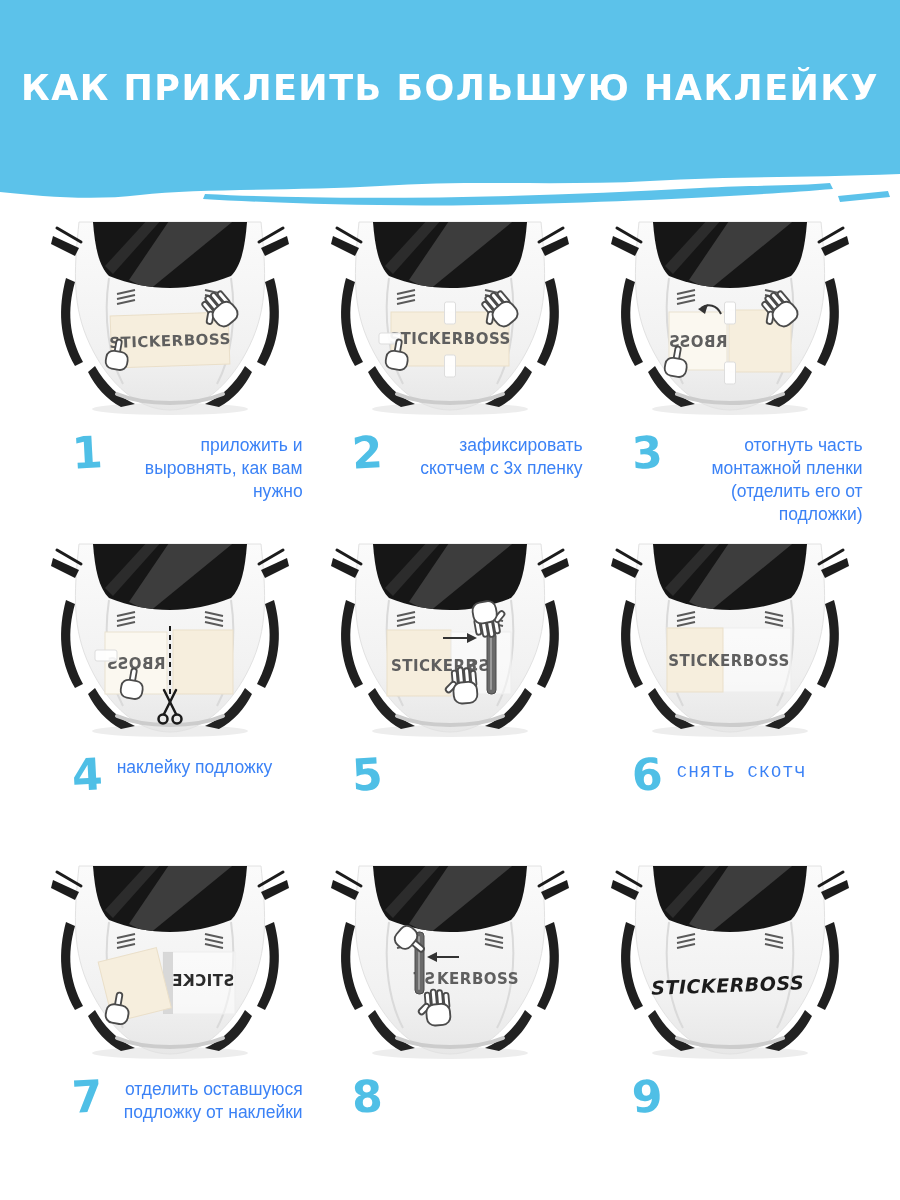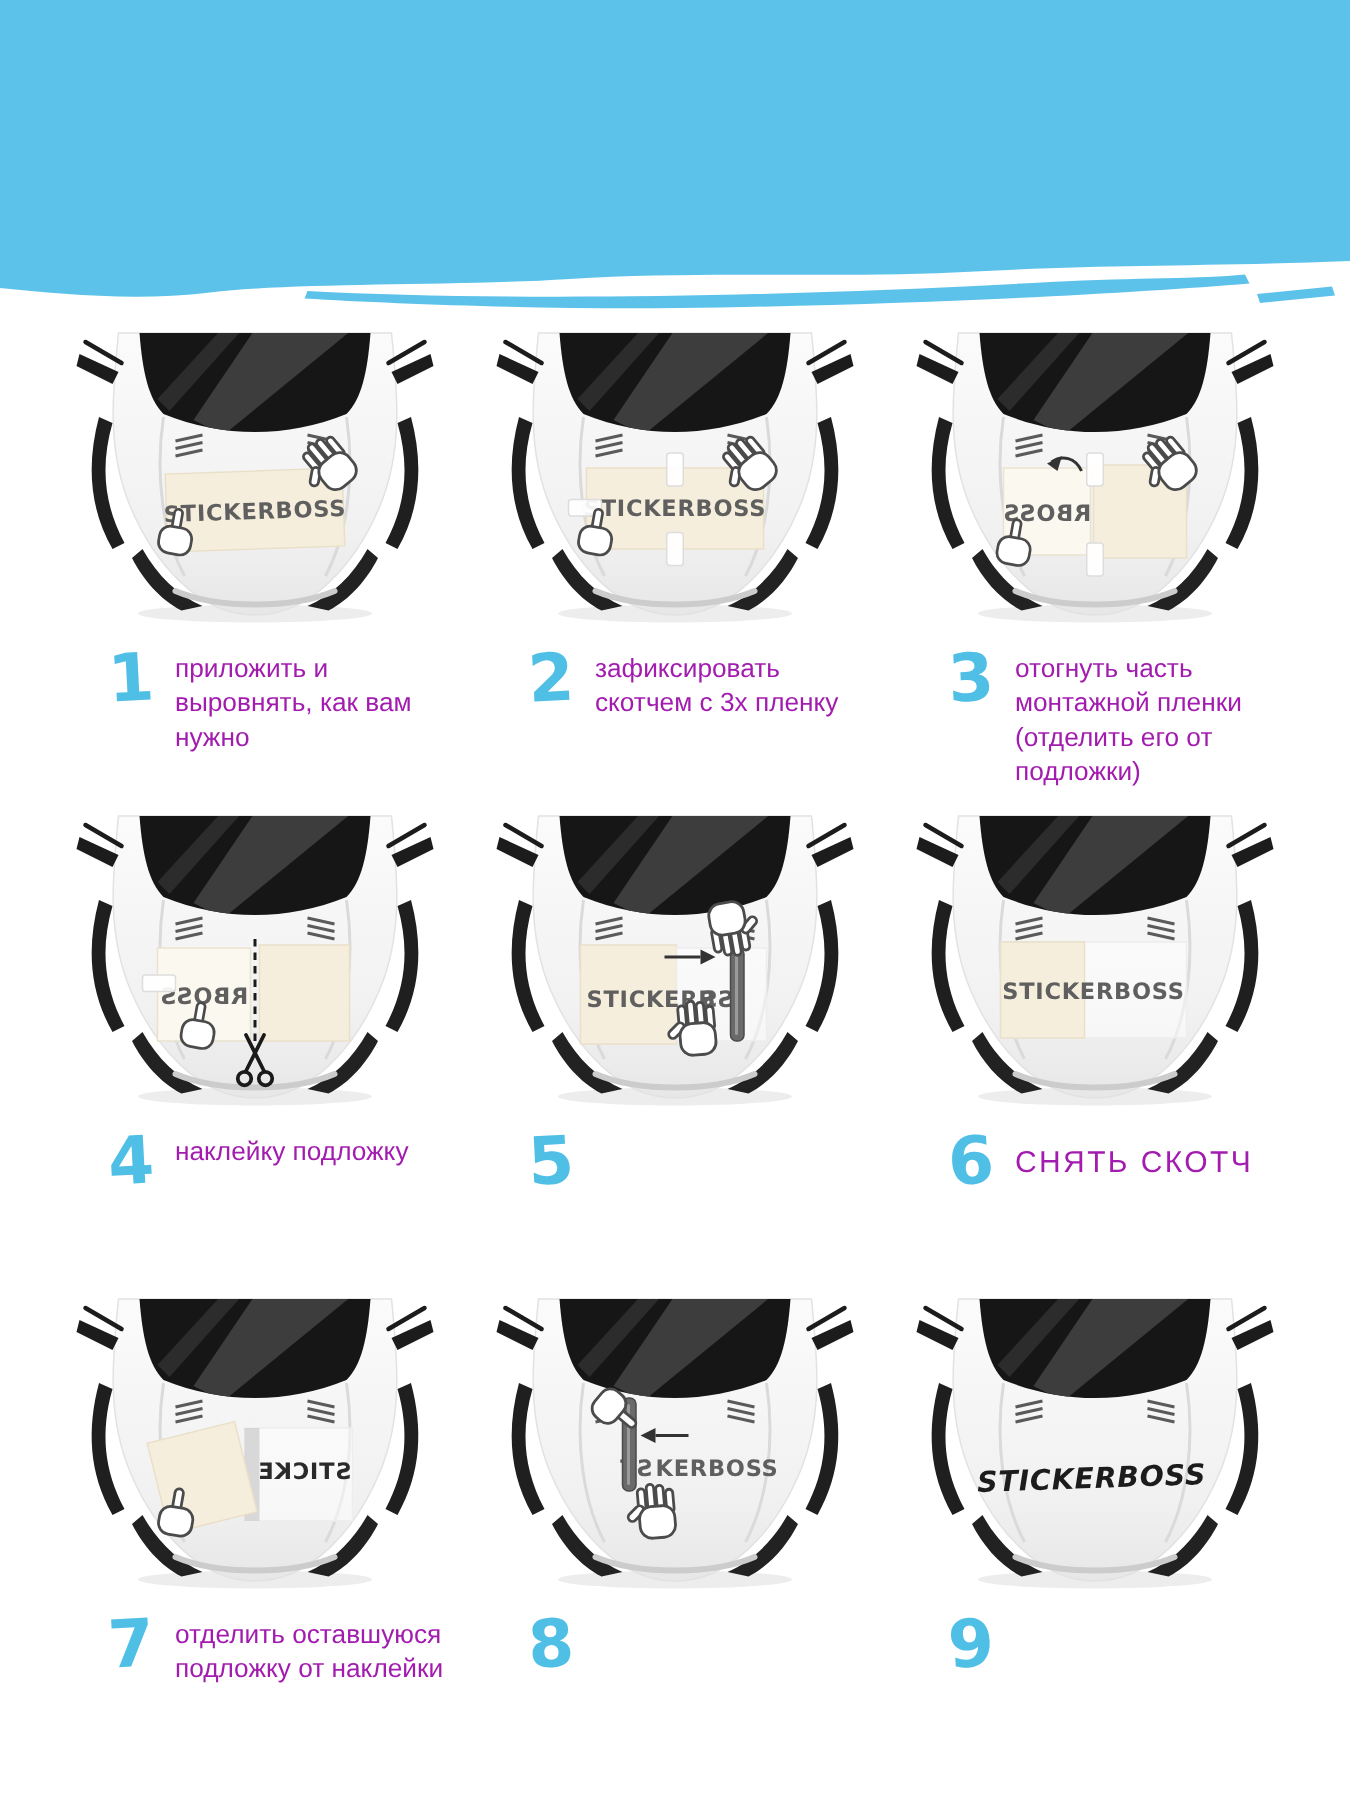--- a/index.html
+++ b/index.html
@@ -27,24 +27,25 @@
   .car{width:250px;height:200px;flex:none;}
   .step{
     display:flex;align-items:flex-start;gap:14px;
     width:100%;box-sizing:border-box;padding:14px 6px 0 42px;
   }
   .num{
     font-family:"DejaVu Sans", sans-serif;font-weight:bold;font-size:44px;
     color:#4fbfe6;line-height:0.95;flex:none;transform:rotate(-3deg);
   }
   .txt{
-    margin:2px 0 0 0;font-size:17.5px;line-height:1.32;color:#a21caf;
+    margin:2px 0 0 0;font-size:17.5px;line-height:1.32;color:#3b82f6;
     max-width:186px;
-  }
-  .caps{font-size:20px;letter-spacing:1.6px;margin-top:8px;}
+    text-align:right;
+  }
+  .caps{font-size:17px;letter-spacing:1.6px;margin-top:8px;font-family:Liberation Mono, monospace;}
   
   .sheet{fill:#f6eedd;stroke:#eadfc9;stroke-width:1;}
   .film{fill:#fbf8f0;stroke:#e9e2d0;stroke-width:1;}
   .tfilm{fill:#ffffff;fill-opacity:0.5;stroke:#ededed;stroke-width:1;}
   .stktxt{
     font-family:"DejaVu Sans", sans-serif;font-weight:bold;font-size:15px;
     fill:#5f5f5f;letter-spacing:0.5px;
   }
   .stktxt-dark{
     font-family:"DejaVu Sans", sans-serif;font-weight:bold;font-size:15px;
@@ -135,20 +136,21 @@
         <path d="M16,0 L4,24"></path>
       <circle cx="3" cy="29" r="4.5"></circle>
         <circle cx="17" cy="29" r="4.5"></circle>
     </g>
   </defs>
 </svg>
 
 <div class="poster">
 
   <header class="banner">
+    <div class="t1">КАК ПРИКЛЕИТЬ БОЛЬШУЮ НАКЛЕЙКУ</div>
   </header>
   <svg class="brush-edge" width="900" height="44" viewBox="0 0 900 44">
     <path fill="#5cc2ea" d="M0,0 H900 V6 C800,10 740,8 650,13 C560,18 470,12 380,18 C300,23 200,20 140,27 C90,33 40,28 0,24 Z"></path>
     <path fill="#5cc2ea" d="M205,26 C340,33 520,30 700,20 C760,17 800,18 830,15 L833,21 C760,27 640,34 480,37 C380,39 270,35 203,31 Z"></path>
     <path fill="#5cc2ea" d="M838,28 L888,23 L890,29 L840,34 Z"></path>
   </svg>
 
   <main class="grid">
 
     <section class="cell">

